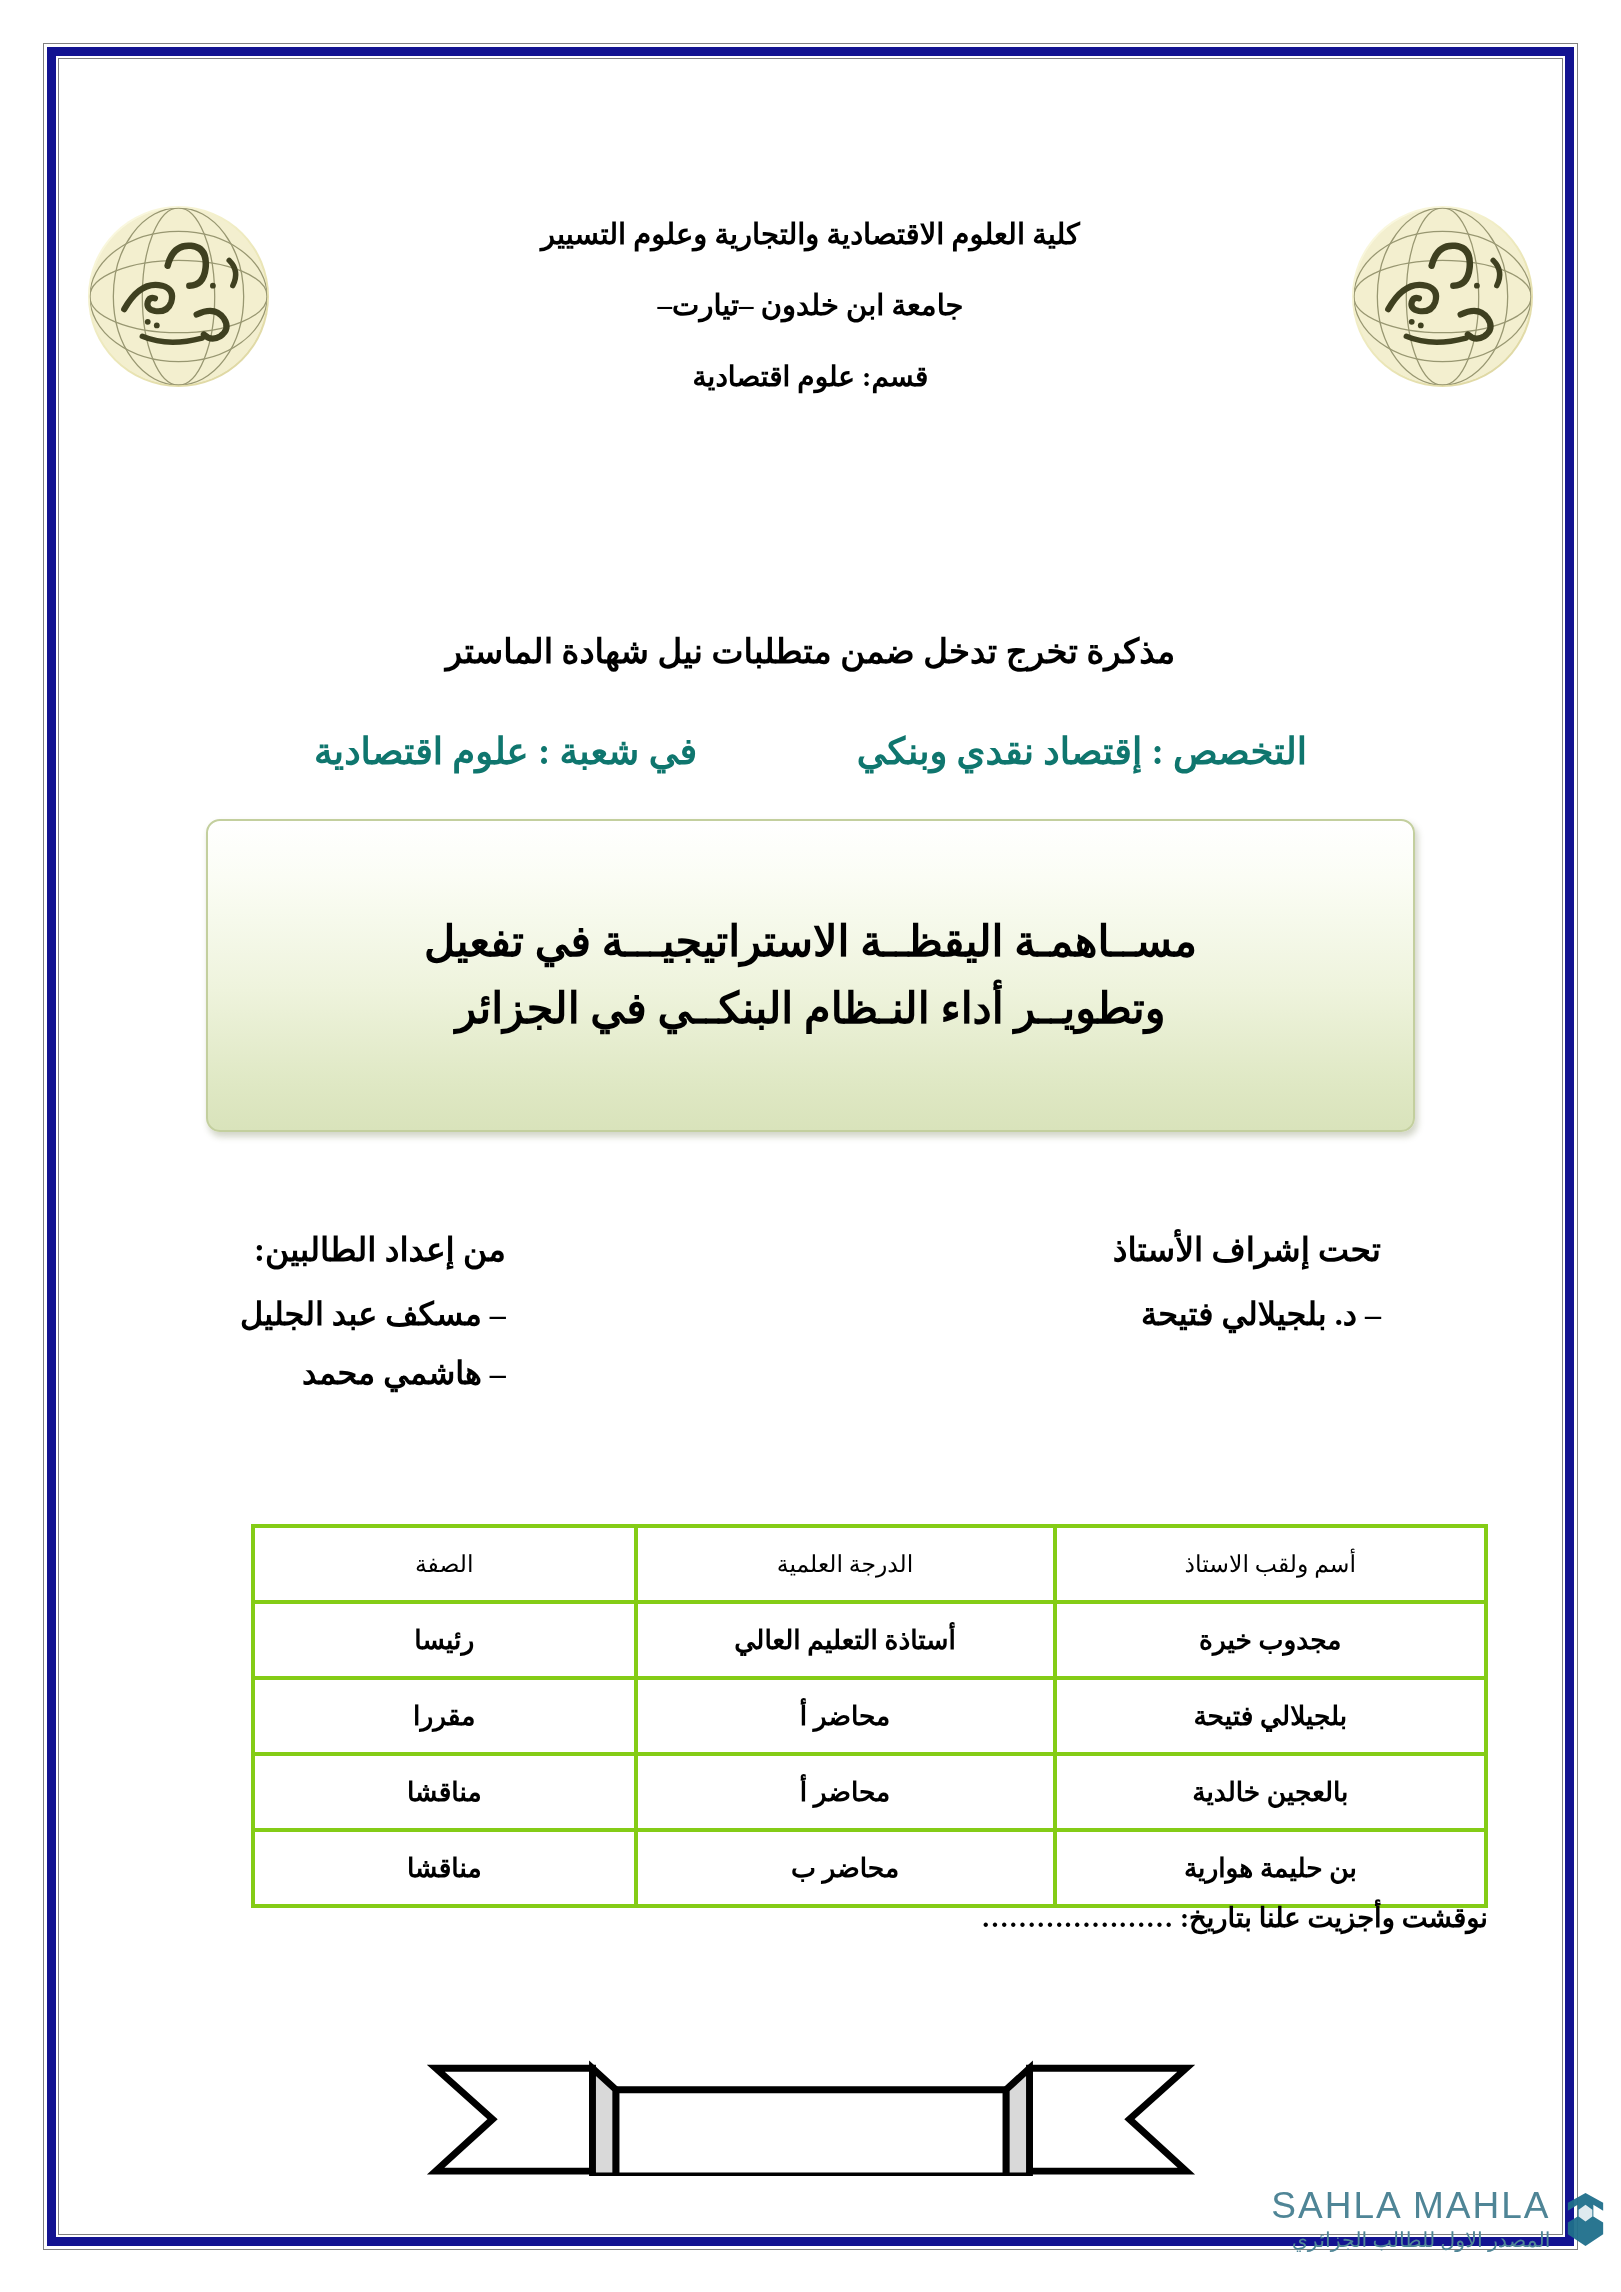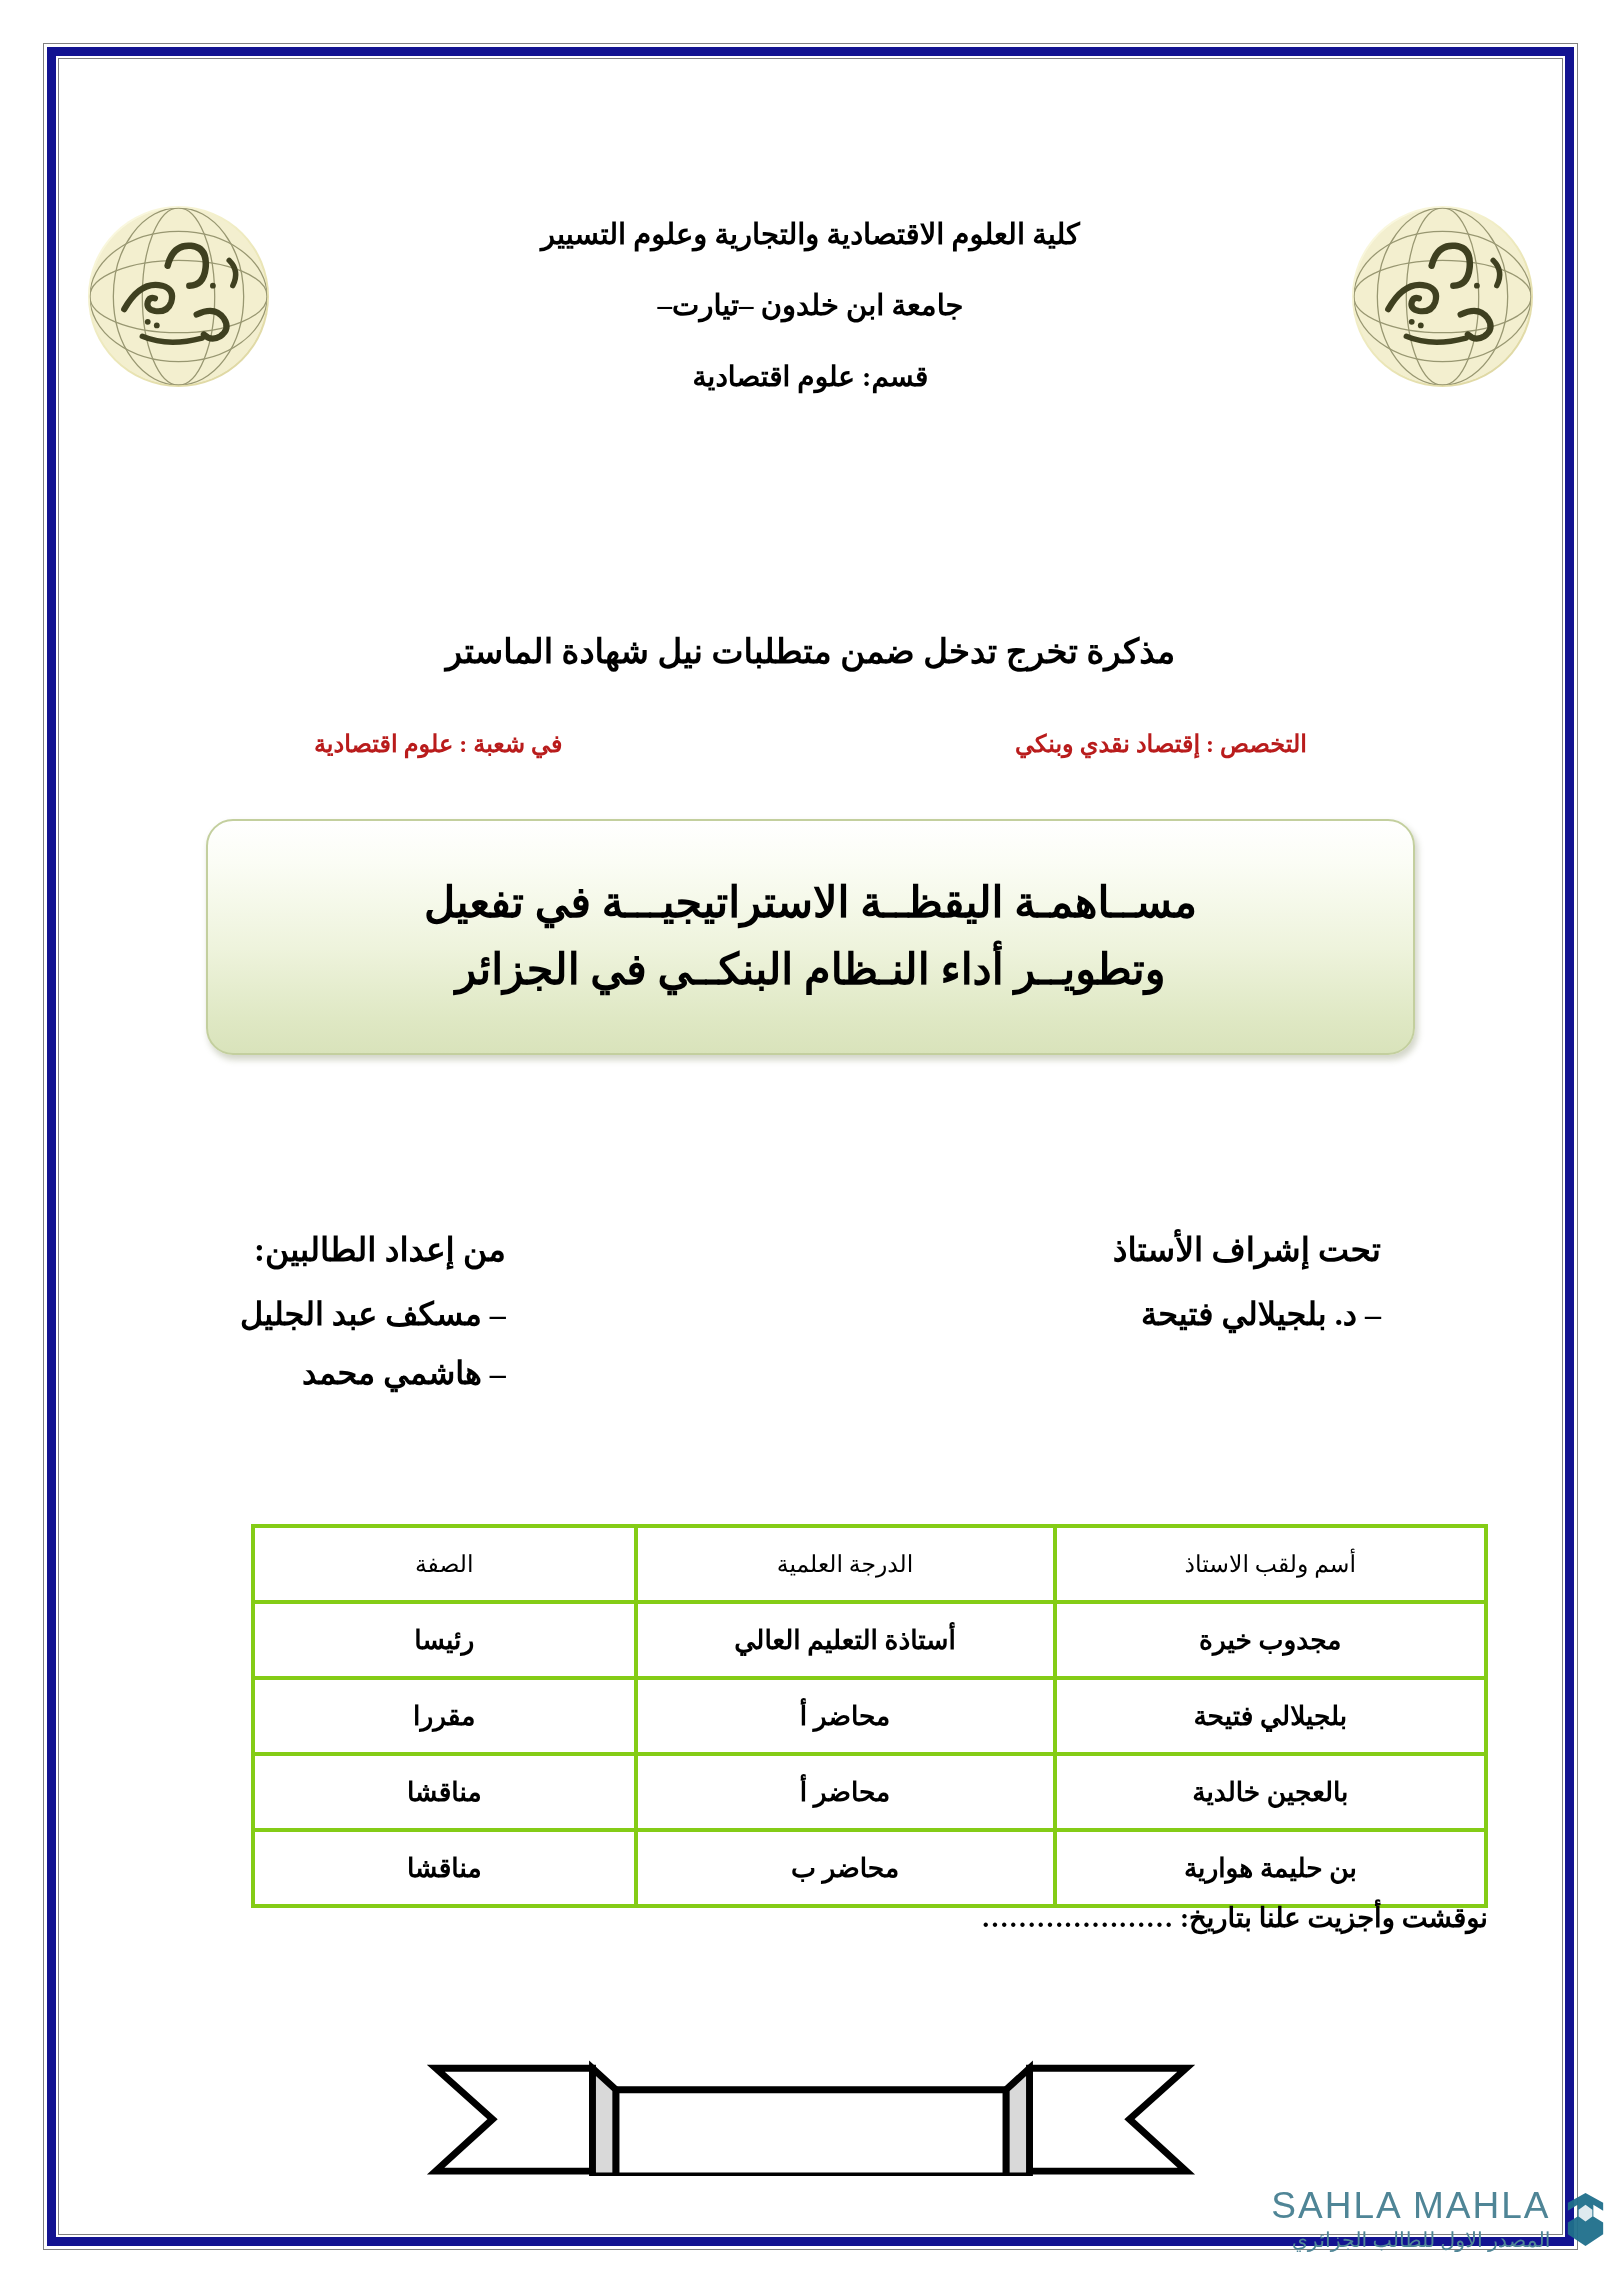--- a/index.html
+++ b/index.html
@@ -111,33 +111,33 @@
   .branch-row {
     position: absolute;
     top: 671px;
     left: 255px;
     right: 255px;
     display: flex;
     flex-direction: row-reverse;
     justify-content: space-between;
     align-items: baseline;
     font-weight: bold;
-    font-size: 24px;
-    color: #b91c1c;
+    font-size: 37px;
+    color: #0f766e;
   }
 
   
   .title-box {
     position: absolute;
     left: 147px;
     right: 147px;
     top: 760px;
-    height: 236px;
+    height: 313px;
     border: 2px solid #c3cf9e;
-    border-radius: 27px;
+    border-radius: 14px;
     background: linear-gradient(to bottom, #ffffff 0%, #fbfdf5 18%, #eef3dc 55%, #dfe8c4 85%, #d9e3bb 100%);
     box-shadow: 2.9px 4.9px 6.9px rgba(120,130,90,0.33);
     display: flex;
     flex-direction: column;
     justify-content: center;
     align-items: center;
     box-sizing: border-box;
     padding: 0 23.5px;
   }
   .title-line {

